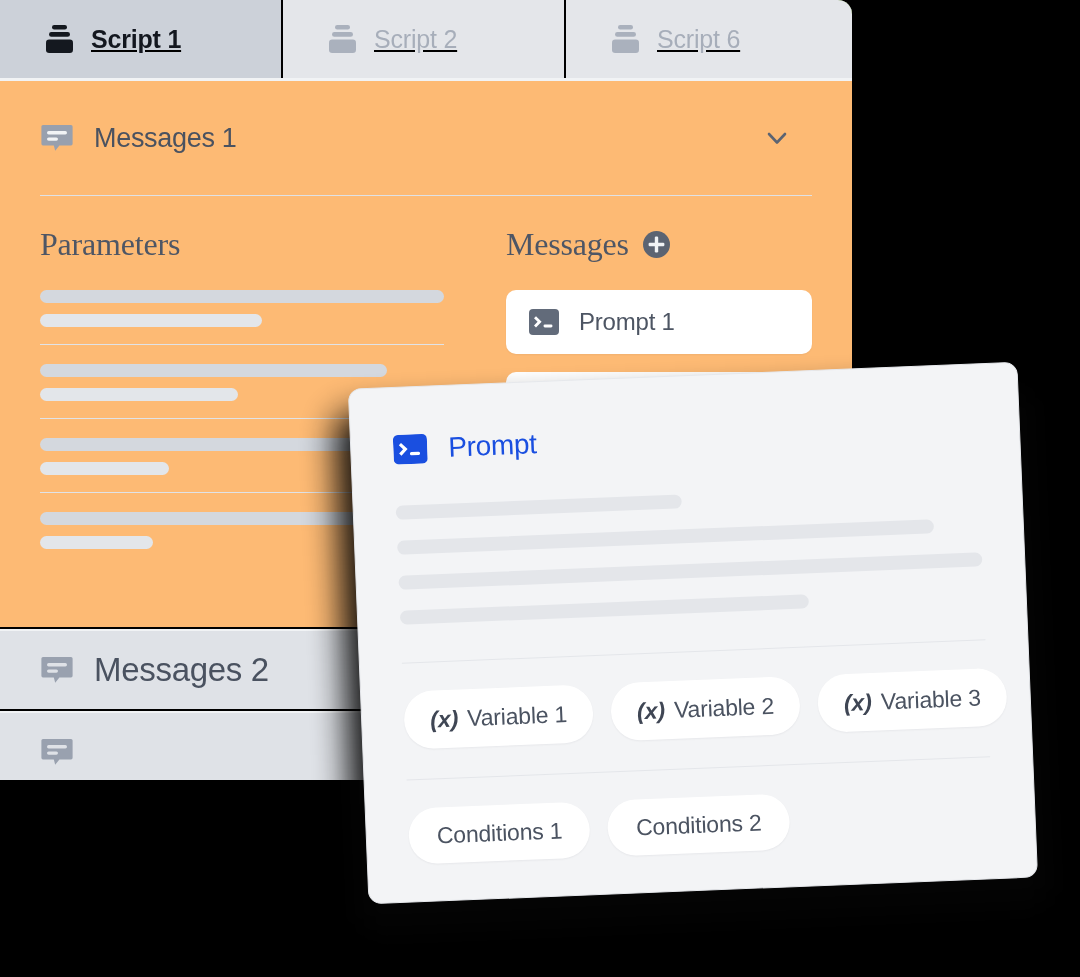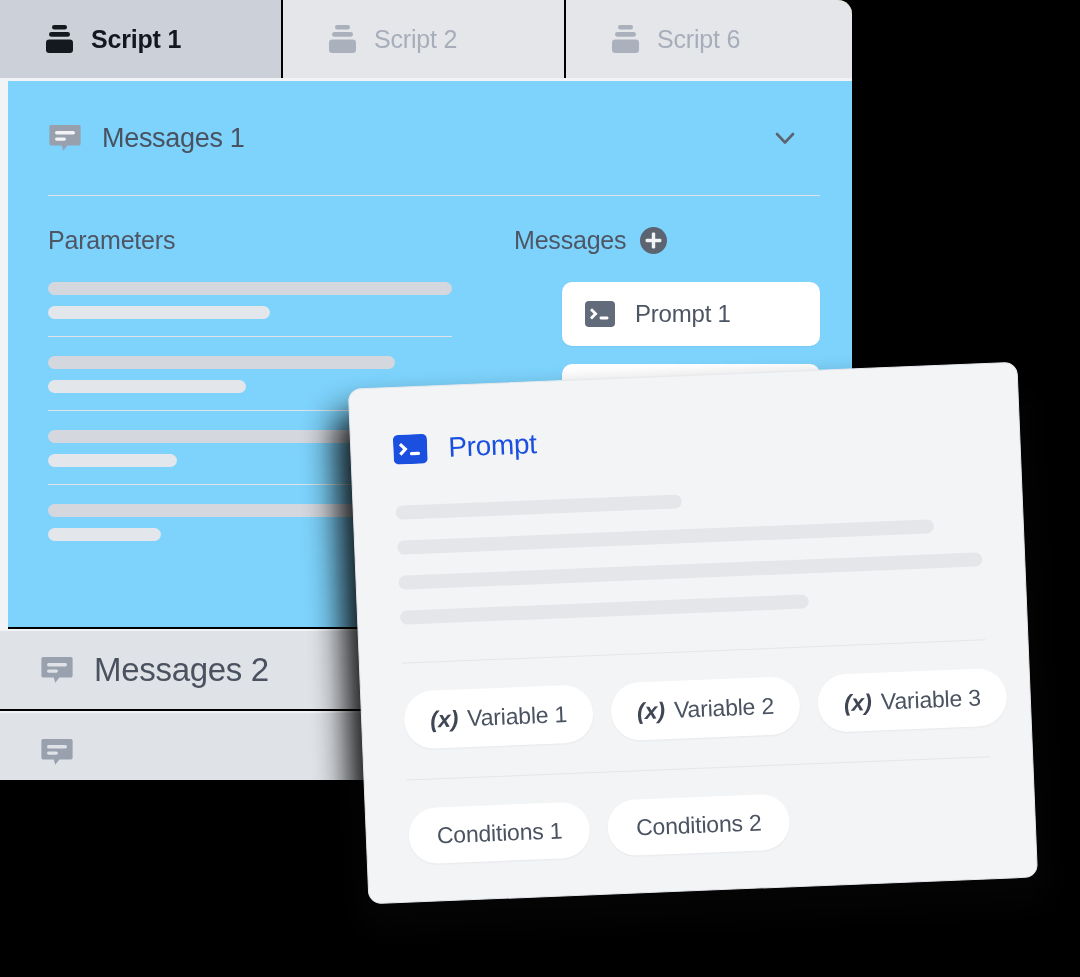--- a/index.html
+++ b/index.html
@@ -31,20 +31,21 @@
   }
 
   
   .tab-bar {
     display: flex;
     height: 78px;
     width: 100%;
     background: #4d7c0f;
     border-radius: 0 14px 0 0;
     overflow: hidden;
+    text-decoration: underline;
   }
 
   .tab {
     display: flex;
     align-items: center;
     gap: 16px;
     padding-left: 44px;
     height: 78px;
     border-right: 2px solid #000;
     user-select: none;
@@ -69,25 +70,25 @@
     height: 32px;
     display: block;
     flex: none;
   }
   .tab-1 .script-icon { fill: #14181f; }
   .tab-2 .script-icon, .tab-3 .script-icon { fill: #aab1bd; }
 
   
   .content-panel {
     position: absolute;
-    left: 8px;
+    left: 0;
     top: 81px;
     width: 852px;
     height: 548px;
-    background: #7dd3fc;
+    background: #fdba74;
     border-bottom: 2px solid #000;
   }
 
   
   .section-header {
     display: flex;
     align-items: center;
     height: 114px;
     padding: 0 62px 0 40px;
   }
@@ -129,27 +130,28 @@
   .columns {
     display: flex;
     padding: 30px 40px 0 40px;
     gap: 62px;
   }
 
   .col-params { width: 404px; }
   .col-prompts { flex: 1; }
 
   .col-heading {
-    font-size: 25px;
+    font-size: 32px;
     color: #4e5665;
     letter-spacing: -0.2px;
     display: flex;
     align-items: center;
     gap: 14px;
     margin-bottom: 27px;
+    font-family: Liberation Serif, serif;
   }
 
   .add-btn {
     width: 27px;
     height: 27px;
     display: block;
     flex: none;
     fill: #5c6472;
   }
 
@@ -172,21 +174,20 @@
   .prompt-item {
     display: flex;
     align-items: center;
     gap: 20px;
     height: 64px;
     background: #ffffff;
     border-radius: 10px;
     padding-left: 23px;
     margin-bottom: 18px;
     box-shadow: 0 1px 2px rgba(20,24,31,0.05);
-    margin-left: 48px;
   }
 
   .term-icon {
     width: 30px;
     height: 26px;
     display: block;
     flex: none;
   }
   .term-icon .bg { fill: #626b7a; }
   .term-icon .fg { fill: #ffffff; }

